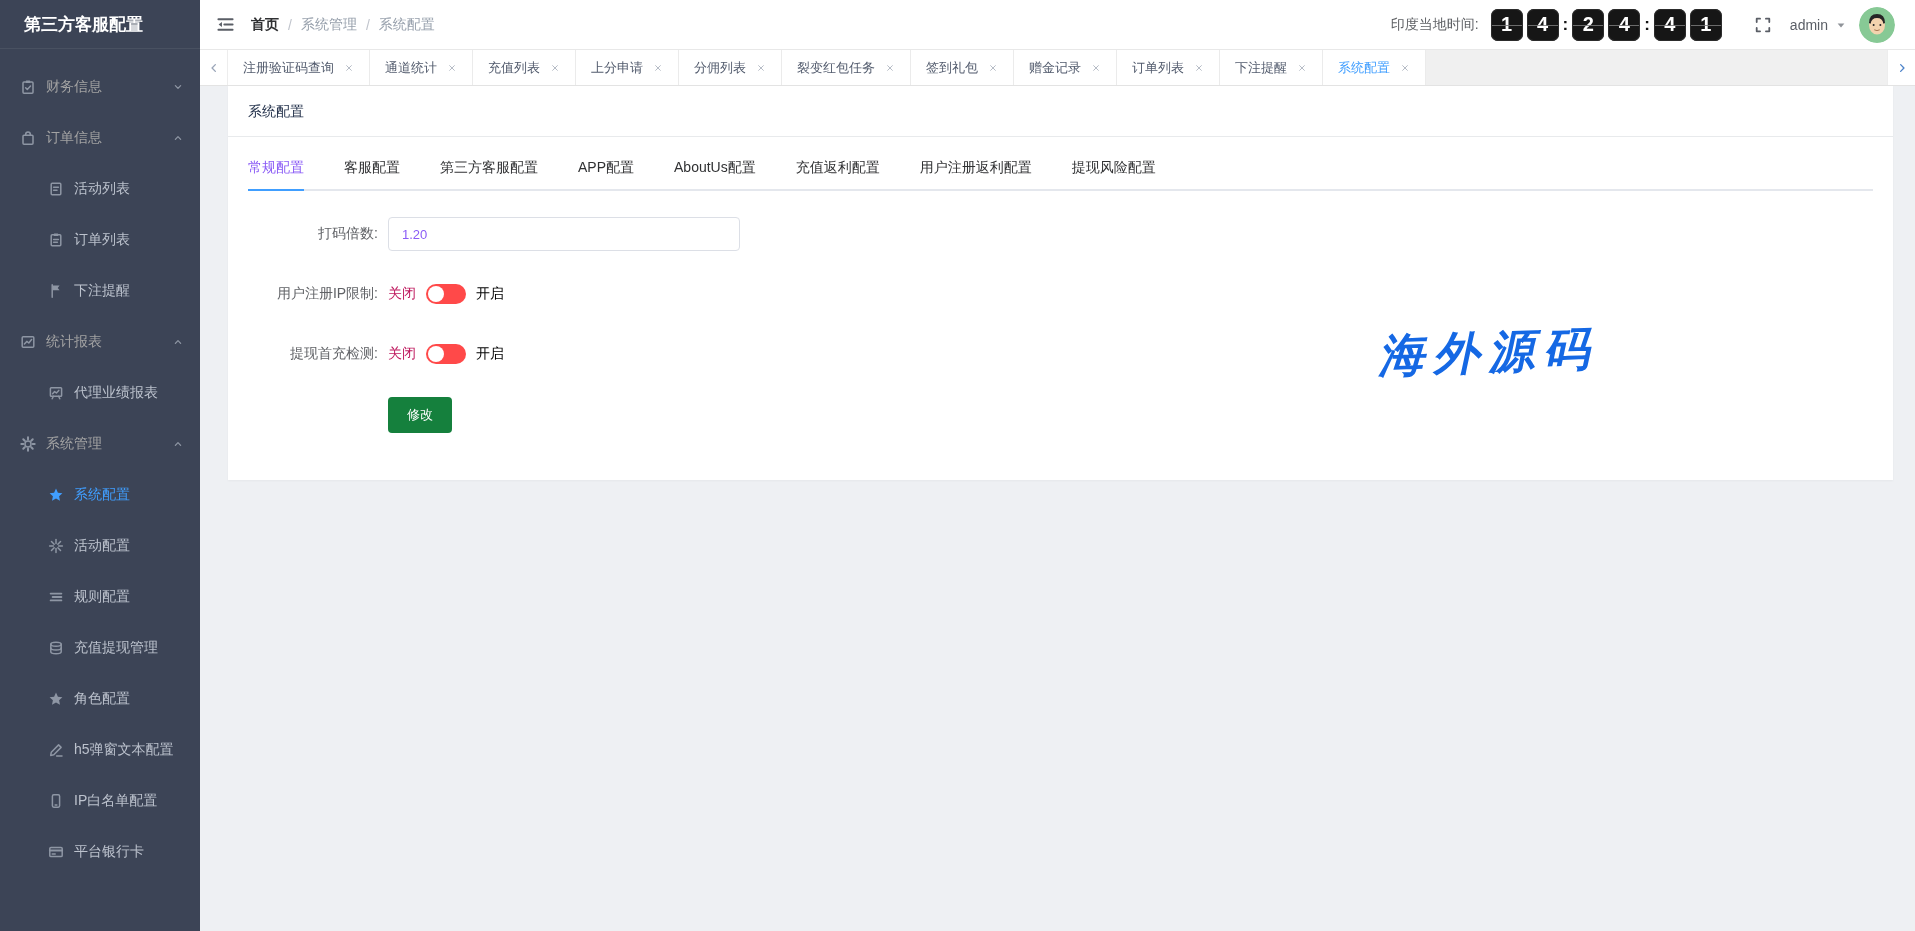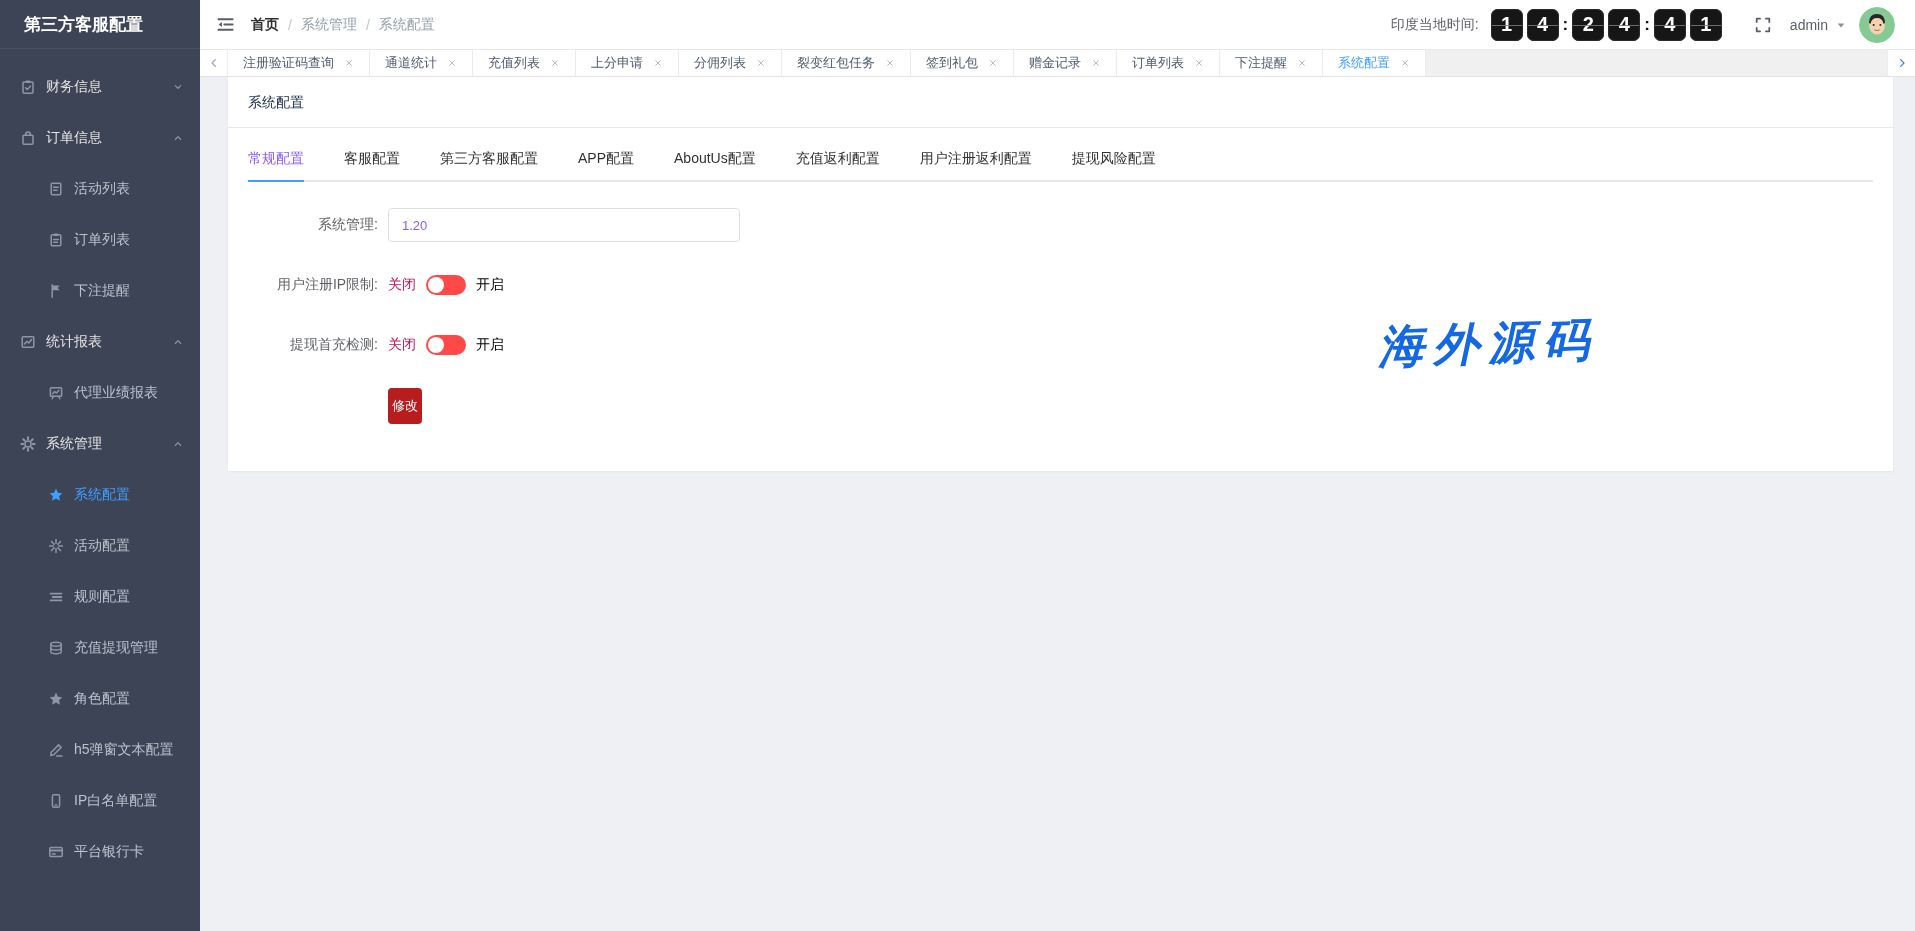--- a/index.html
+++ b/index.html
@@ -9,21 +9,21 @@
     background: #eef0f3;
     display: flex;
     color: #303133;
   }
   svg { display: block; width: 100%; height: 100%; }
 
   
   .sidebar { width: 200px; min-width: 200px; height: 931px; background: #3c4456; overflow: hidden; }
   .sidebar-header { height: 49px; line-height: 49px; padding-left: 24px; color: #fff; font-size: 17px; font-weight: 700; border-bottom: 1px solid rgba(255,255,255,0.07); }
   .menu { padding-top: 12px; }
-  .menu-item { display: flex; align-items: center; height: 51px; cursor: pointer; font-size: 14px; color: #e5e5e5; }
+  .menu-item { display: flex; align-items: center; height: 51px; cursor: pointer; font-size: 14px; color: #a3a3a3; }
   .menu-item.group { padding: 0 16px 0 20px; }
   .menu-item.sub { padding: 0 10px 0 48px; color: #bcc2cd; }
   .mi-icon { width: 16px; height: 16px; margin-right: 10px; color: #8e96a4; flex: none; }
   .mi-label { white-space: nowrap; }
   .chev { margin-left: auto; width: 12px; height: 12px; color: #8e96a4; flex: none; }
   .menu-item.active, .menu-item.active .mi-icon { color: #409eff; }
 
   
   .main { flex: 1; display: flex; flex-direction: column; min-width: 0; }
 
@@ -40,21 +40,21 @@
   .clock-digit { width: 32px; height: 32px; background: #161616; border-radius: 7px; color: #fff; font-weight: 700; font-size: 20px; display: flex; align-items: center; justify-content: center; position: relative; margin: 0 2px; box-shadow: inset 0 0 0 1px #2c2c2c; }
   .clock-digit::after { content: ""; position: absolute; left: 1px; right: 1px; top: 50%; height: 1.5px; background: #7a7a7a; opacity: .85; }
   .clock-colon { color: #141414; font-weight: 700; font-size: 17px; margin: 0 2px; }
   .fullscreen-btn { width: 18px; height: 18px; color: #5a5e66; margin: 0 18px 0 30px; cursor: pointer; }
   .user { display: flex; align-items: center; gap: 7px; cursor: pointer; }
   .user-name { font-size: 14px; color: #5a5e66; }
   .caret { width: 12px; height: 12px; color: #8f9399; }
   .avatar { width: 36px; height: 36px; border-radius: 50%; overflow: hidden; margin-left: 12px; flex: none; cursor: pointer; }
 
   
-  .tabbar { height: 28px; background: #f0f0f0; border-top: 1px solid #e8e8e8; border-bottom: 1px solid #e3e3e3; display: flex; align-items: stretch; flex: none; }
+  .tabbar { height: 37px; background: #f0f0f0; border-top: 1px solid #e8e8e8; border-bottom: 1px solid #e3e3e3; display: flex; align-items: stretch; flex: none; }
   .tab-scroll { width: 28px; background: #fff; display: flex; align-items: center; justify-content: center; color: #9aa5b8; border-right: 1px solid #ededed; cursor: pointer; flex: none; }
   .tab-scroll.right { border-right: none; border-left: 1px solid #ededed; color: #4d83c9; }
   .tab-scroll .sicon { width: 12px; height: 12px; }
   .tab { background: #fff; display: flex; align-items: center; padding: 0 15px; font-size: 13px; color: #525b6d; border-right: 1px solid #ebebeb; cursor: pointer; white-space: nowrap; }
   .tab.active { color: #409eff; }
   .tab-close { width: 10px; height: 10px; margin-left: 10px; color: #b6bcc6; cursor: pointer; }
   .tab-filler { flex: 1; }
 
   
   .content { flex: 1; padding: 0 22px 0 28px; overflow: hidden; }
@@ -66,21 +66,21 @@
   .config-tab.active { color: #8b5cf6; }
   .config-tab.active::after { content: ""; position: absolute; left: 0; right: 0; bottom: -2px; height: 2px; background: #409eff; }
   .form { margin-top: 26px; }
   .form-row { display: flex; align-items: center; margin-bottom: 26px; min-height: 34px; }
   .form-label { width: 130px; text-align: right; font-size: 14px; color: #606266; margin-right: 10px; flex: none; white-space: nowrap; }
   .text-input { width: 352px; height: 34px; border: 1px solid #dcdfe6; border-radius: 4px; padding: 0 13px; font-size: 13px; color: #8b5cf6; outline: none; background: #fff; }
   .switch-off-label { color: #be185d; font-size: 14px; margin-right: 10px; cursor: pointer; }
   .switch { width: 40px; height: 20px; border-radius: 10px; background: #ff4949; position: relative; cursor: pointer; flex: none; }
   .switch .knob { position: absolute; left: 2px; top: 2px; width: 16px; height: 16px; border-radius: 50%; background: #fff; }
   .switch-on-label { color: #000000; font-size: 14px; margin-left: 10px; cursor: pointer; }
-  .submit-btn { margin-left: 140px; background: #b91c1c; color: #fff; border: none; border-radius: 4px; padding: 9px 4px; font-size: 13px; cursor: pointer; }
+  .submit-btn { margin-left: 140px; background: #15803d; color: #fff; border: none; border-radius: 4px; padding: 9px 19px; font-size: 13px; cursor: pointer; }
   .watermark { position: absolute; left: 1150px; top: 236px; font-size: 46px; font-weight: 700; font-style: italic; color: #1568e4; letter-spacing: 9px; transform: rotate(-2deg); font-family: "DejaVu Serif", "Liberation Serif", serif; pointer-events: none; white-space: nowrap; }
 </style>
 </head>
 <body>
 
 <aside class="sidebar">
   <div class="sidebar-header">第三方客服配置</div>
   <nav class="menu">
       <div class="menu-item group">
         <span class="mi-icon">
@@ -462,21 +462,21 @@
           <div class="config-tab">第三方客服配置</div>
           <div class="config-tab">APP配置</div>
           <div class="config-tab">AboutUs配置</div>
           <div class="config-tab">充值返利配置</div>
           <div class="config-tab">用户注册返利配置</div>
           <div class="config-tab">提现风险配置</div>
         </div>
 
       <div class="form">
           <div class="form-row">
-            <span class="form-label">系统管理:</span>
+            <span class="form-label">打码倍数:</span>
             <input class="text-input" type="text" value="1.20" style="">
           </div>
           <div class="form-row">
             <span class="form-label">用户注册IP限制:</span>
             <span class="switch-off-label">关闭</span>
             <span class="switch">
               <span class="knob"></span>
             </span>
             <span class="switch-on-label">开启</span>
           </div>

